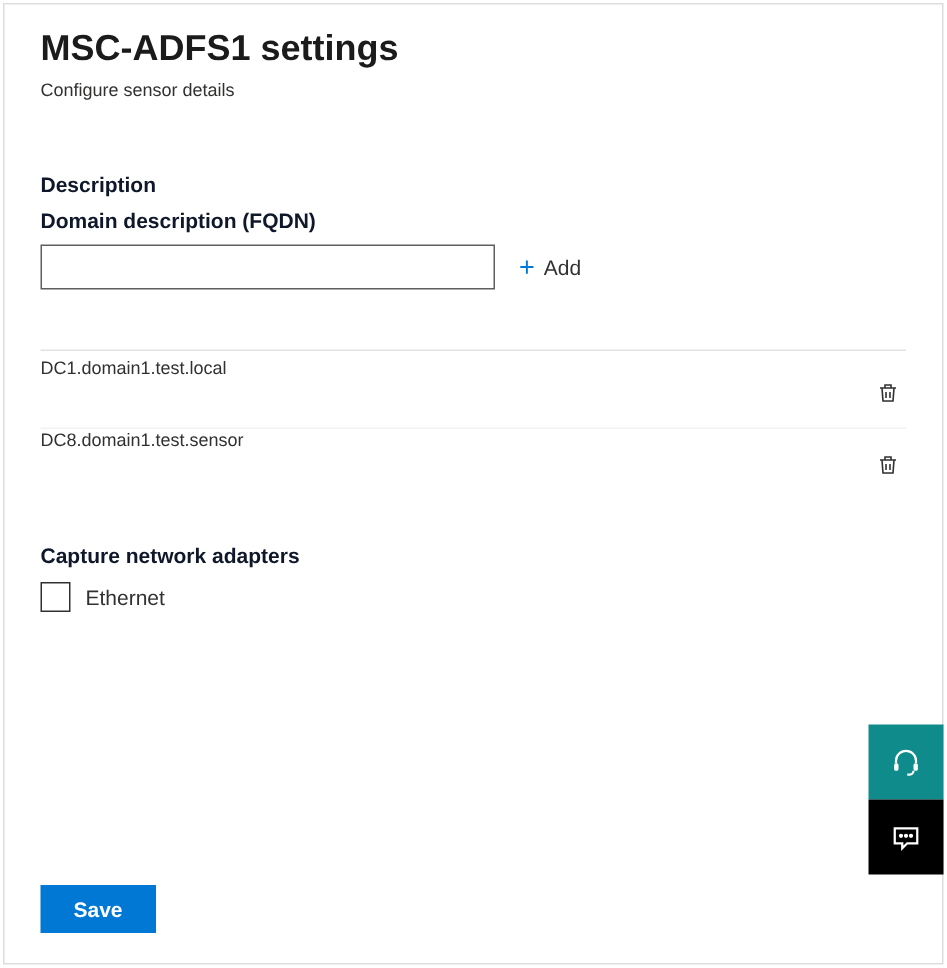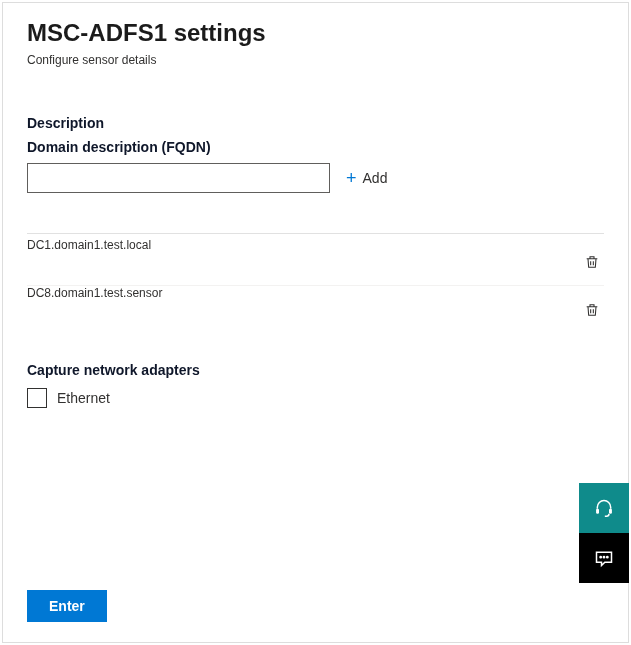--- a/index.html
+++ b/index.html
@@ -194,21 +194,21 @@
   <div class="adapters-section">
     <div class="field-label">Capture network adapters</div>
     <div id="adapter-list">
         <div class="checkbox-row">
           <div class="checkbox"></div>
           <span class="checkbox-label">Ethernet</span>
         </div>
       </div>
   </div>
 
-  <button class="save-btn">Enter</button>
+  <button class="save-btn">Save</button>
 
 </div>
 
 <div class="float-buttons">
   <button class="float-btn float-teal">
     <svg width="20" height="20" viewBox="0 0 24 24" fill="none" stroke="currentColor" stroke-width="1.8">
       <path d="M4 13v-2a8 8 0 0 1 16 0v2"></path>
       <path d="M18 19a3 3 0 0 1-3 3h-2"></path>
       <rect x="2.5" y="13" width="3.5" height="6" rx="1.5" fill="currentColor" stroke="none"></rect>
       <rect x="18" y="13" width="3.5" height="6" rx="1.5" fill="currentColor" stroke="none"></rect>

